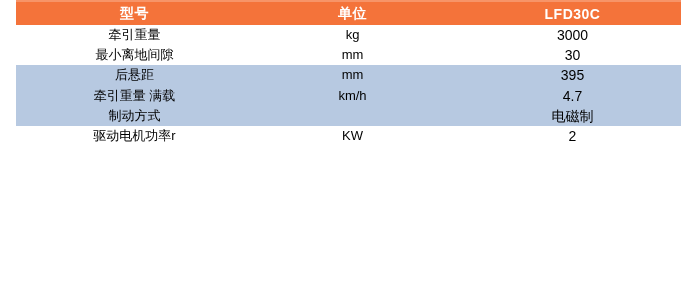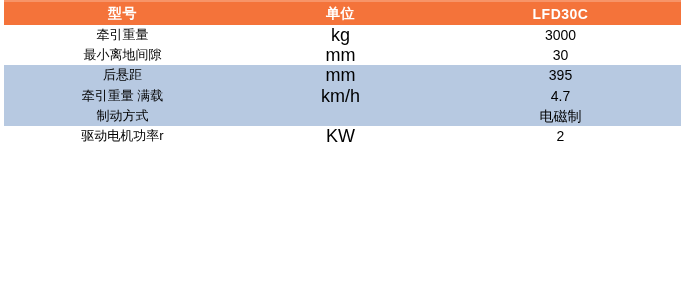--- a/index.html
+++ b/index.html
@@ -11,21 +11,21 @@
     width: 681px;
     height: 287px;
     overflow: hidden;
     font-family: "Liberation Sans", "DejaVu Sans", sans-serif;
   }
 
   #spec-table-wrap {
     width: 662px;
     height: 287px;
     box-sizing: border-box;
-    padding-left: 4px;
+    padding-left: 16px;
     background: #ffffff;
   }
 
   table.spec-table {
     width: 677px;
     border-collapse: collapse;
     table-layout: fixed;
     font-size: 13px;
   }
 
@@ -59,21 +59,21 @@
     padding: 0;
     text-align: center;
     vertical-align: middle;
     color: #000000;
     font-size: 13px;
     line-height: 20px;
     white-space: nowrap;
   }
 
   tbody td.cell-name  { font-size: 13px; }
-  tbody td.cell-unit  { font-size: 18px; }
+  tbody td.cell-unit  { font-size: 13px; }
   tbody td.cell-value { font-size: 14px; }
 </style>
 </head>
 <body>
 
 <div id="spec-table-wrap">
   <table class="spec-table">
     <colgroup>
       <col class="col-name">
       <col class="col-unit">

